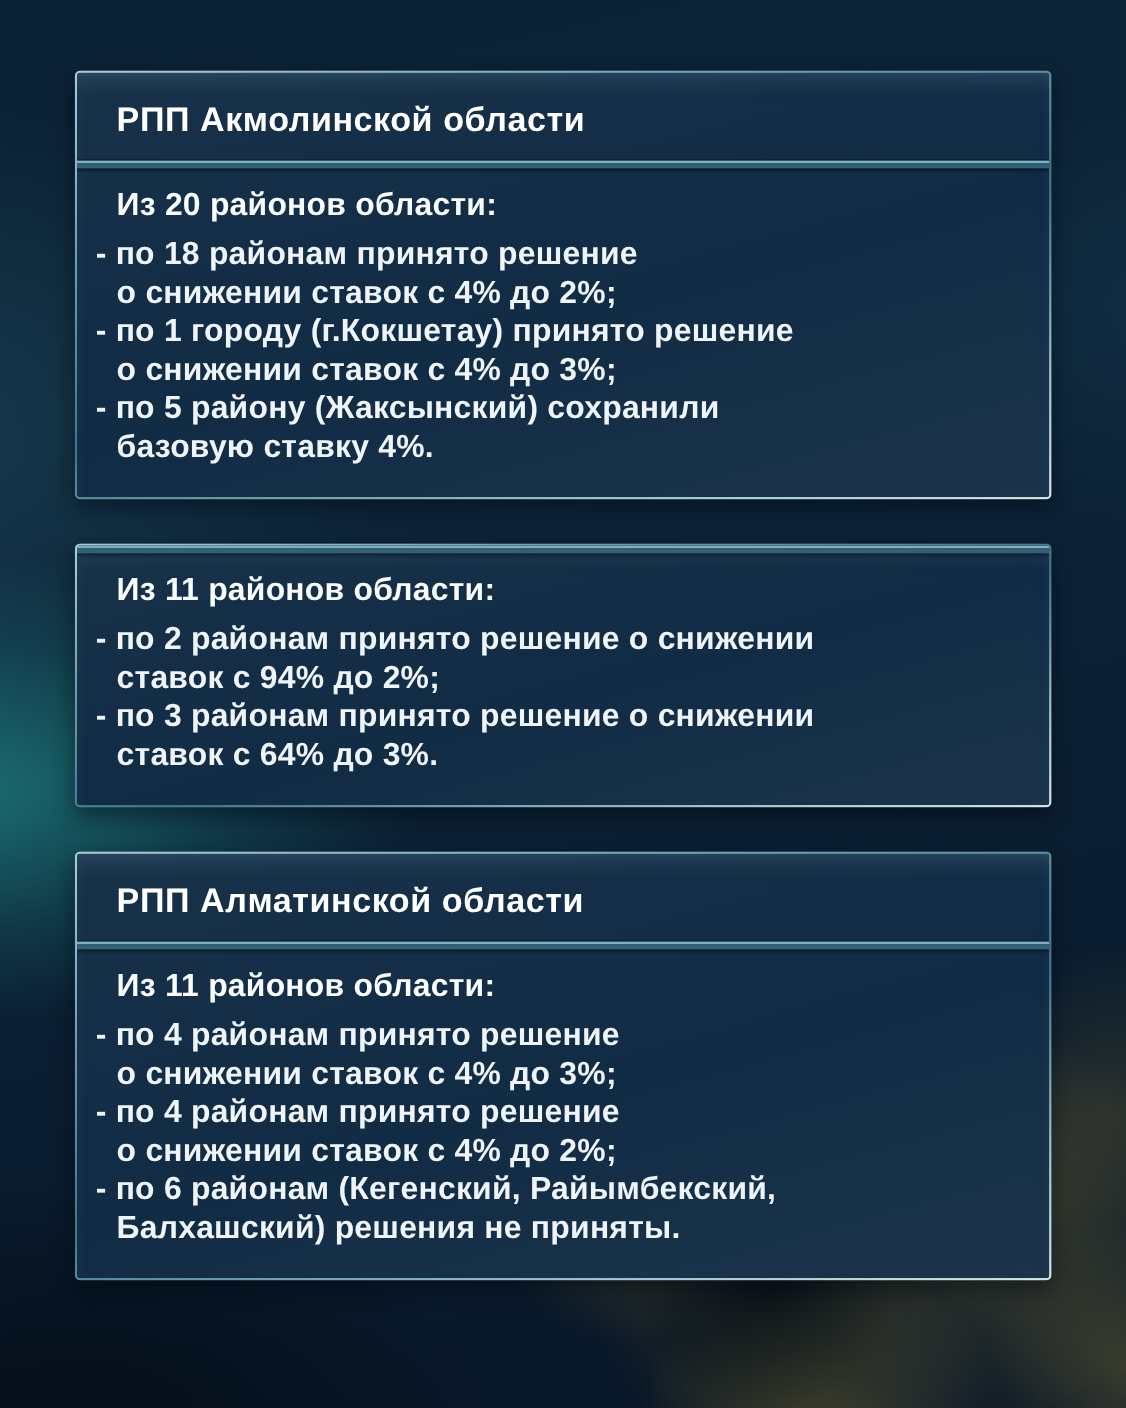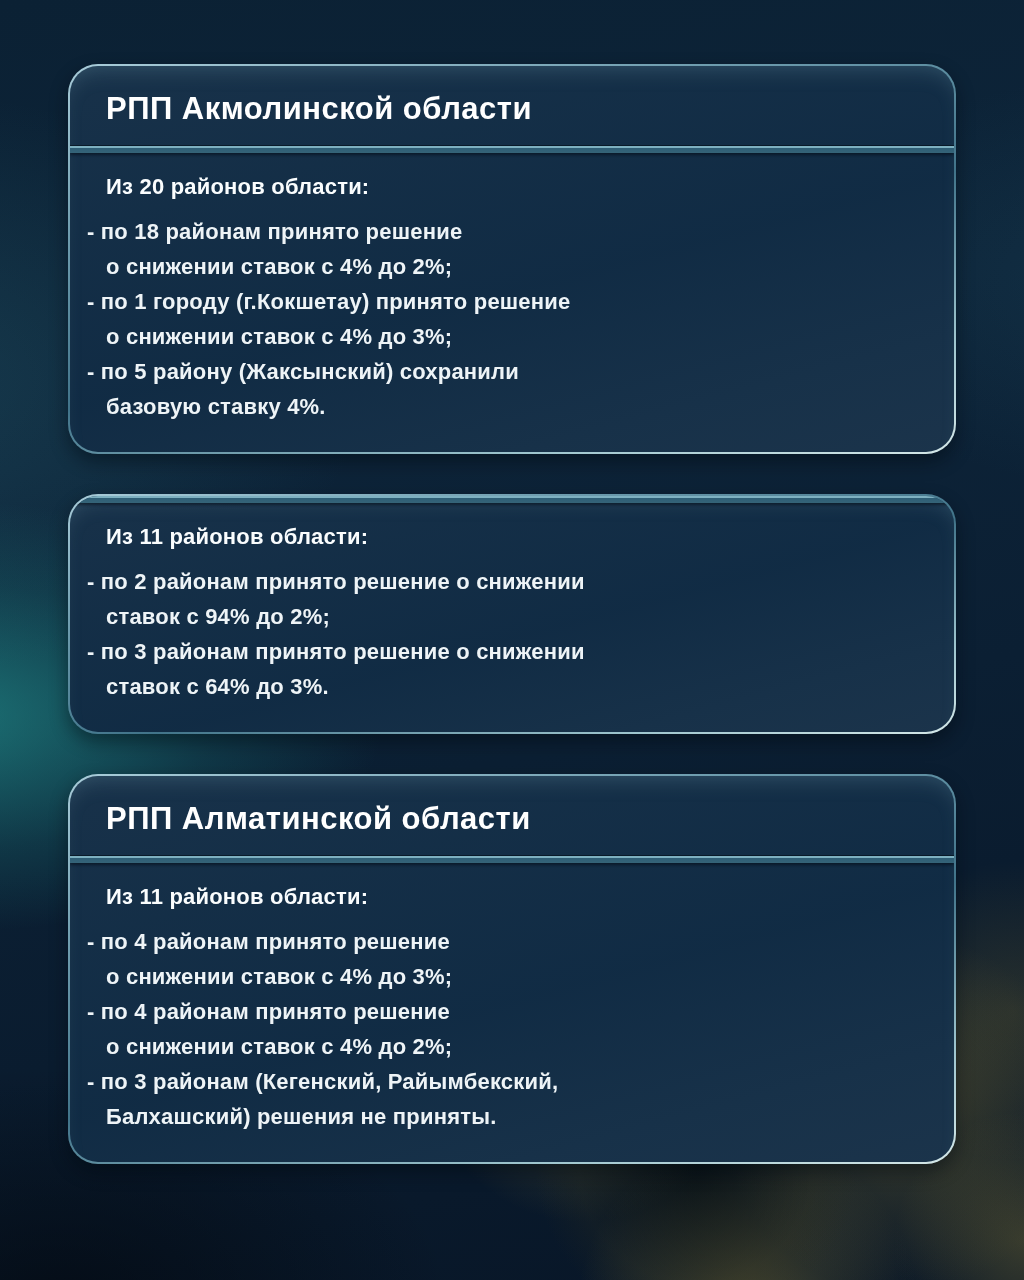--- a/index.html
+++ b/index.html
@@ -23,21 +23,21 @@
       radial-gradient(520px 320px ellipse at 6% 102%, rgba(2,6,12,0.65), transparent 75%),
       linear-gradient(168deg, #0b2134 0%, #0d2439 32%, #0b1f33 58%, #081627 100%);
   }
   .cards {
     position: relative;
     padding-top: 64px;
   }
   .card {
     width: 888px;
     margin: 0 auto 40px auto;
-    border-radius: 30px;
+    border-radius: 5px;
     border: 2px solid transparent;
     background:
       linear-gradient(rgba(13,38,63,0.93), rgba(13,38,63,0.93)) padding-box,
       linear-gradient(165deg, #a9ccd9 0%, #6d9cae 28%, #41748a 55%, #9fc6cf 82%, #d4e7e8 100%) border-box;
     box-shadow:
       0 8px 18px rgba(2,8,16,0.45),
       inset 0 14px 24px -14px rgba(150,200,215,0.28);
     overflow: hidden;
   }
   .card-title {
@@ -48,21 +48,21 @@
     color: #ffffff;
     padding: 26px 36px 20px 36px;
   }
   .card-divider {
     height: 7px;
     background: linear-gradient(180deg, #7db0c0 0px, #7db0c0 2px, #2e5e76 2px, #356478 100%);
     box-shadow: 0 2px 3px rgba(3,10,18,0.55), 0 -1px 0 rgba(4,12,20,0.55);
   }
   .card-body {
     padding: 16px 30px 28px 36px;
-    font-size: 22px;
+    font-size: 29px;
     line-height: 35px;
     letter-spacing: 0.2px;
     color: #eef4f7;
   }
   .card-intro {
     font-weight: 700;
     color: #fafdfe;
     margin-bottom: 10px;
   }
   .line { display: block; font-weight: bold; }
@@ -105,19 +105,19 @@
   <section class="card">
     <h2 class="card-title">РПП Алматинской области</h2>
     <div class="card-divider"></div>
     <div class="card-body">
       <div class="card-intro">Из 11 районов области:</div>
       <div>
             <div class="line bullet">- по 4 районам принято решение</div>
             <div class="line indent">о снижении ставок с 4% до 3%;</div>
             <div class="line bullet">- по 4 районам принято решение</div>
             <div class="line indent">о снижении ставок с 4% до 2%;</div>
-            <div class="line bullet">- по 3 районам (Кегенский, Райымбекский,</div>
+            <div class="line bullet">- по 6 районам (Кегенский, Райымбекский,</div>
             <div class="line indent">Балхашский) решения не приняты.</div>
           </div>
     </div>
   </section>
 </main>
 </div>
 
 </body></html>

